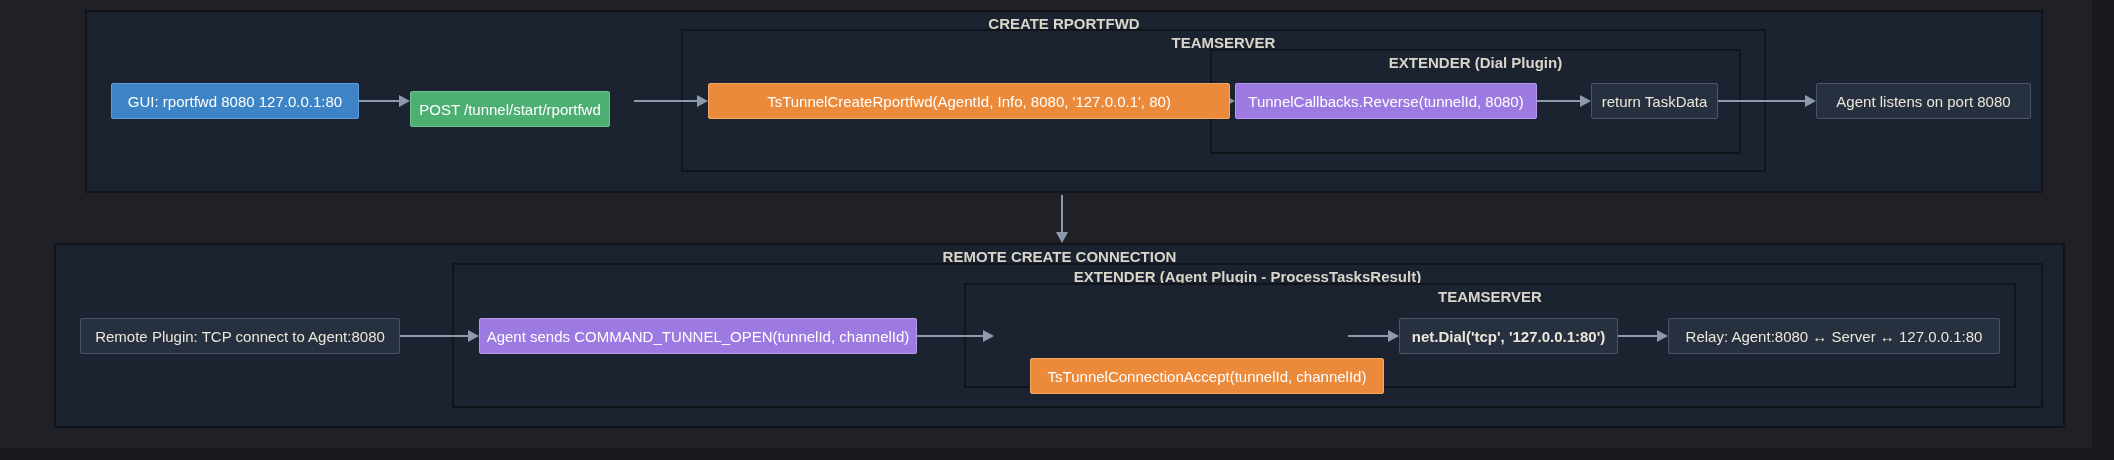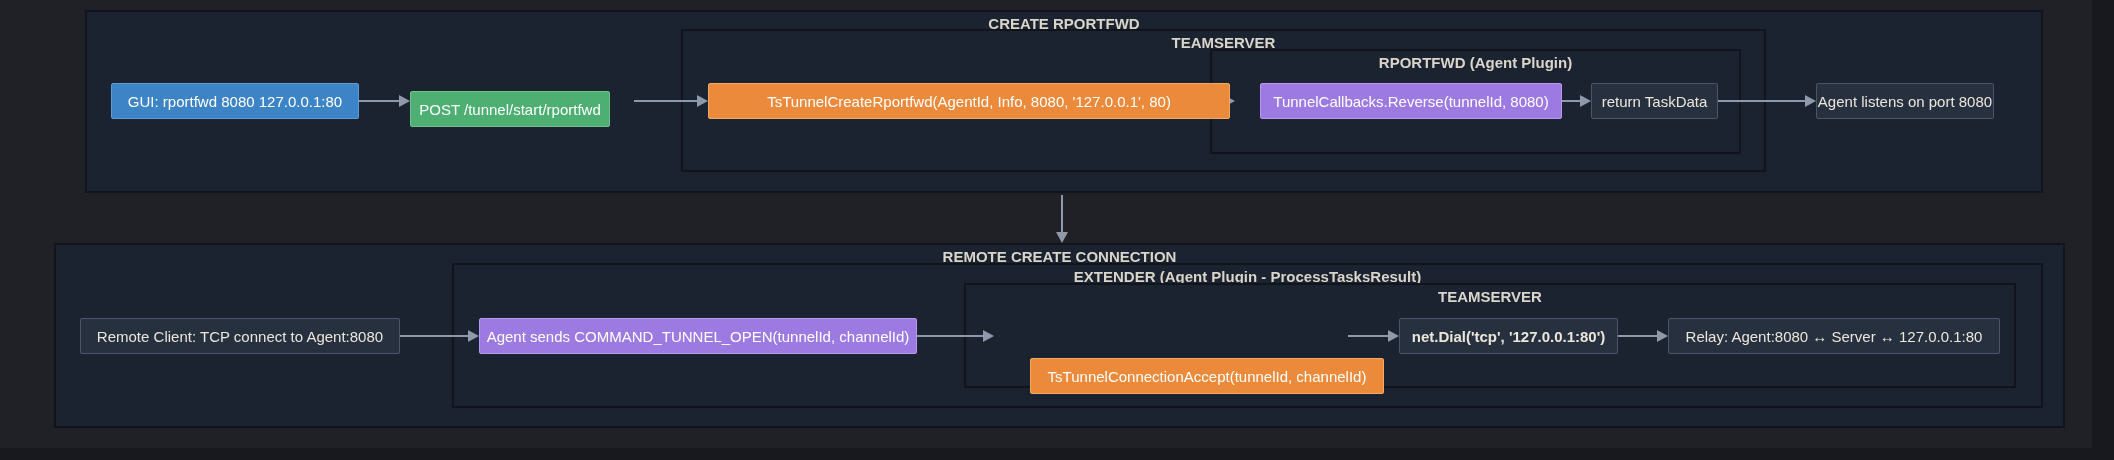--- a/index.html
+++ b/index.html
@@ -31,21 +31,21 @@
 <div class="stage">
   <div class="canvas">
 
     <div class="group" style="left:85px;top:10px;width:1958px;height:183px;">
       <div class="group-title">CREATE RPORTFWD</div>
     </div>
     <div class="group" style="left:681px;top:29px;width:1085px;height:143px;">
       <div class="group-title">TEAMSERVER</div>
     </div>
     <div class="group" style="left:1210px;top:49px;width:531px;height:105px;">
-      <div class="group-title">RPORTFWD (Agent Plugin)</div>
+      <div class="group-title">EXTENDER (Dial Plugin)</div>
     </div>
 
     <div>
       <div class="edge h" style="left:359px;top:100px;width:40px;"></div>
       <div class="head-r" style="left:399px;top:95px;"></div>
     </div>
     <div>
       <div class="edge h" style="left:634px;top:100px;width:63px;"></div>
       <div class="head-r" style="left:697px;top:95px;"></div>
     </div>
@@ -58,23 +58,23 @@
       <div class="head-r" style="left:1580px;top:95px;"></div>
     </div>
     <div>
       <div class="edge h" style="left:1718px;top:100px;width:87px;"></div>
       <div class="head-r" style="left:1805px;top:95px;"></div>
     </div>
 
     <div class="node blue" style="left:111px;top:83px;width:248px;">GUI: rportfwd 8080 127.0.0.1:80</div>
     <div class="node green" style="left:410px;top:83px;width:200px;margin-top:8px;">POST /tunnel/start/rportfwd</div>
     <div class="node orange" style="left:708px;top:83px;width:522px;">TsTunnelCreateRportfwd(AgentId, Info, 8080, '127.0.0.1', 80)</div>
-    <div class="node purple" style="left:1235px;top:83px;width:302px;margin-left:25px;">TunnelCallbacks.Reverse(tunnelId, 8080)</div>
+    <div class="node purple" style="left:1235px;top:83px;width:302px;">TunnelCallbacks.Reverse(tunnelId, 8080)</div>
     <div class="node dark" style="left:1591px;top:83px;width:127px;">return TaskData</div>
-    <div class="node dark" style="left:1816px;top:83px;width:178px;">Agent listens on port 8080</div>
+    <div class="node dark" style="left:1816px;top:83px;width:215px;">Agent listens on port 8080</div>
 
     <div>
       <div class="edge v" style="left:1061px;top:195px;height:37px;"></div>
       <div class="head-d" style="left:1056px;top:232px;"></div>
     </div>
 
     <div class="group" style="left:54px;top:243px;width:2011px;height:185px;">
       <div class="group-title">REMOTE CREATE CONNECTION</div>
     </div>
     <div class="group" style="left:452px;top:263px;width:1591px;height:145px;">
@@ -94,20 +94,20 @@
     </div>
     <div>
       <div class="edge h" style="left:1348px;top:335px;width:40px;"></div>
       <div class="head-r" style="left:1388px;top:330px;"></div>
     </div>
     <div>
       <div class="edge h" style="left:1618px;top:335px;width:39px;"></div>
       <div class="head-r" style="left:1657px;top:330px;"></div>
     </div>
 
-    <div class="node dark" style="left:80px;top:318px;width:320px;">Remote Client: TCP connect to Agent:8080</div>
+    <div class="node dark" style="left:80px;top:318px;width:320px;">Remote Plugin: TCP connect to Agent:8080</div>
     <div class="node purple" style="left:479px;top:318px;width:438px;">Agent sends COMMAND_TUNNEL_OPEN(tunnelId, channelId)</div>
     <div class="node orange" style="left:1030px;top:318px;width:354px;margin-top:40px;">TsTunnelConnectionAccept(tunnelId, channelId)</div>
     <div class="node dark" style="left:1399px;top:318px;width:219px;font-weight:bold;">net.Dial('tcp', '127.0.0.1:80')</div>
     <div class="node dark" style="left:1668px;top:318px;width:332px;">Relay: Agent:8080 ↔ Server ↔ 127.0.0.1:80</div>
 
   </div>
 </div>
 
 </body></html>

